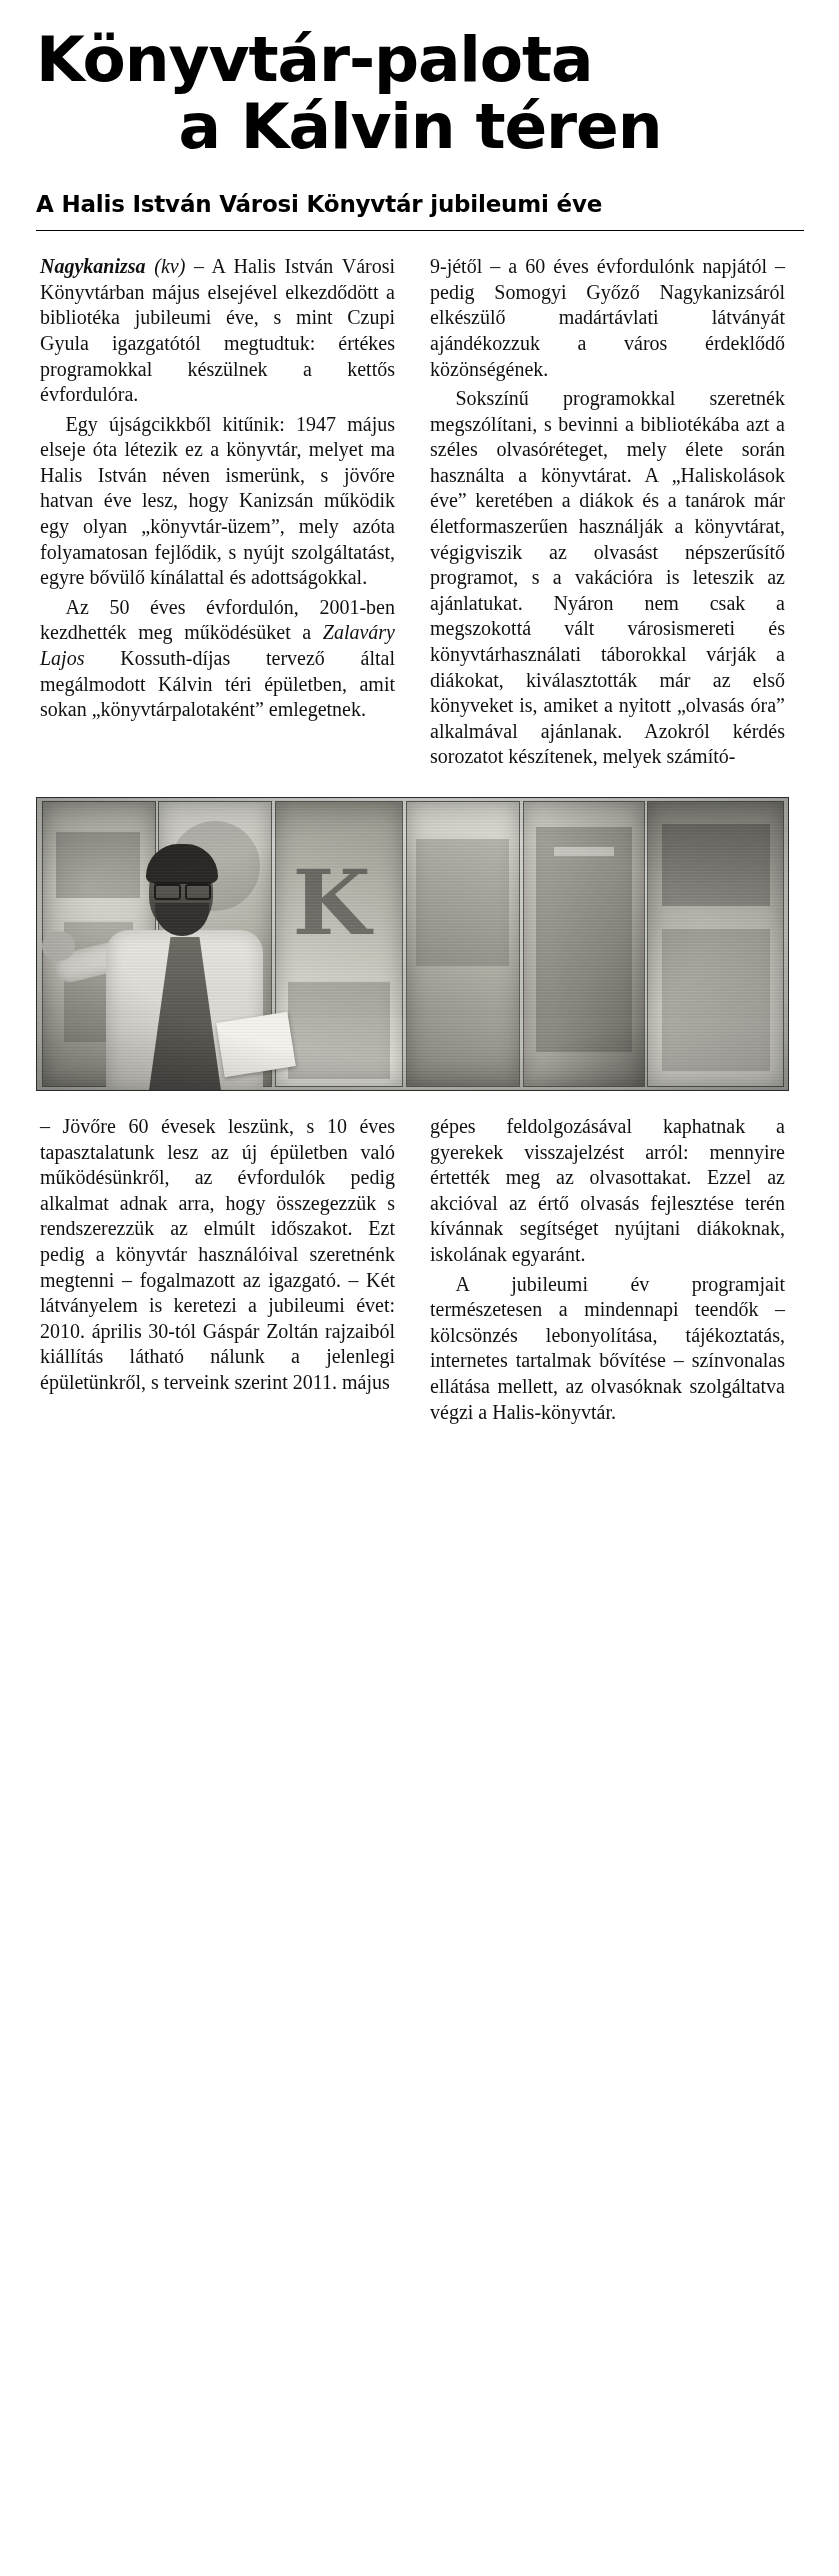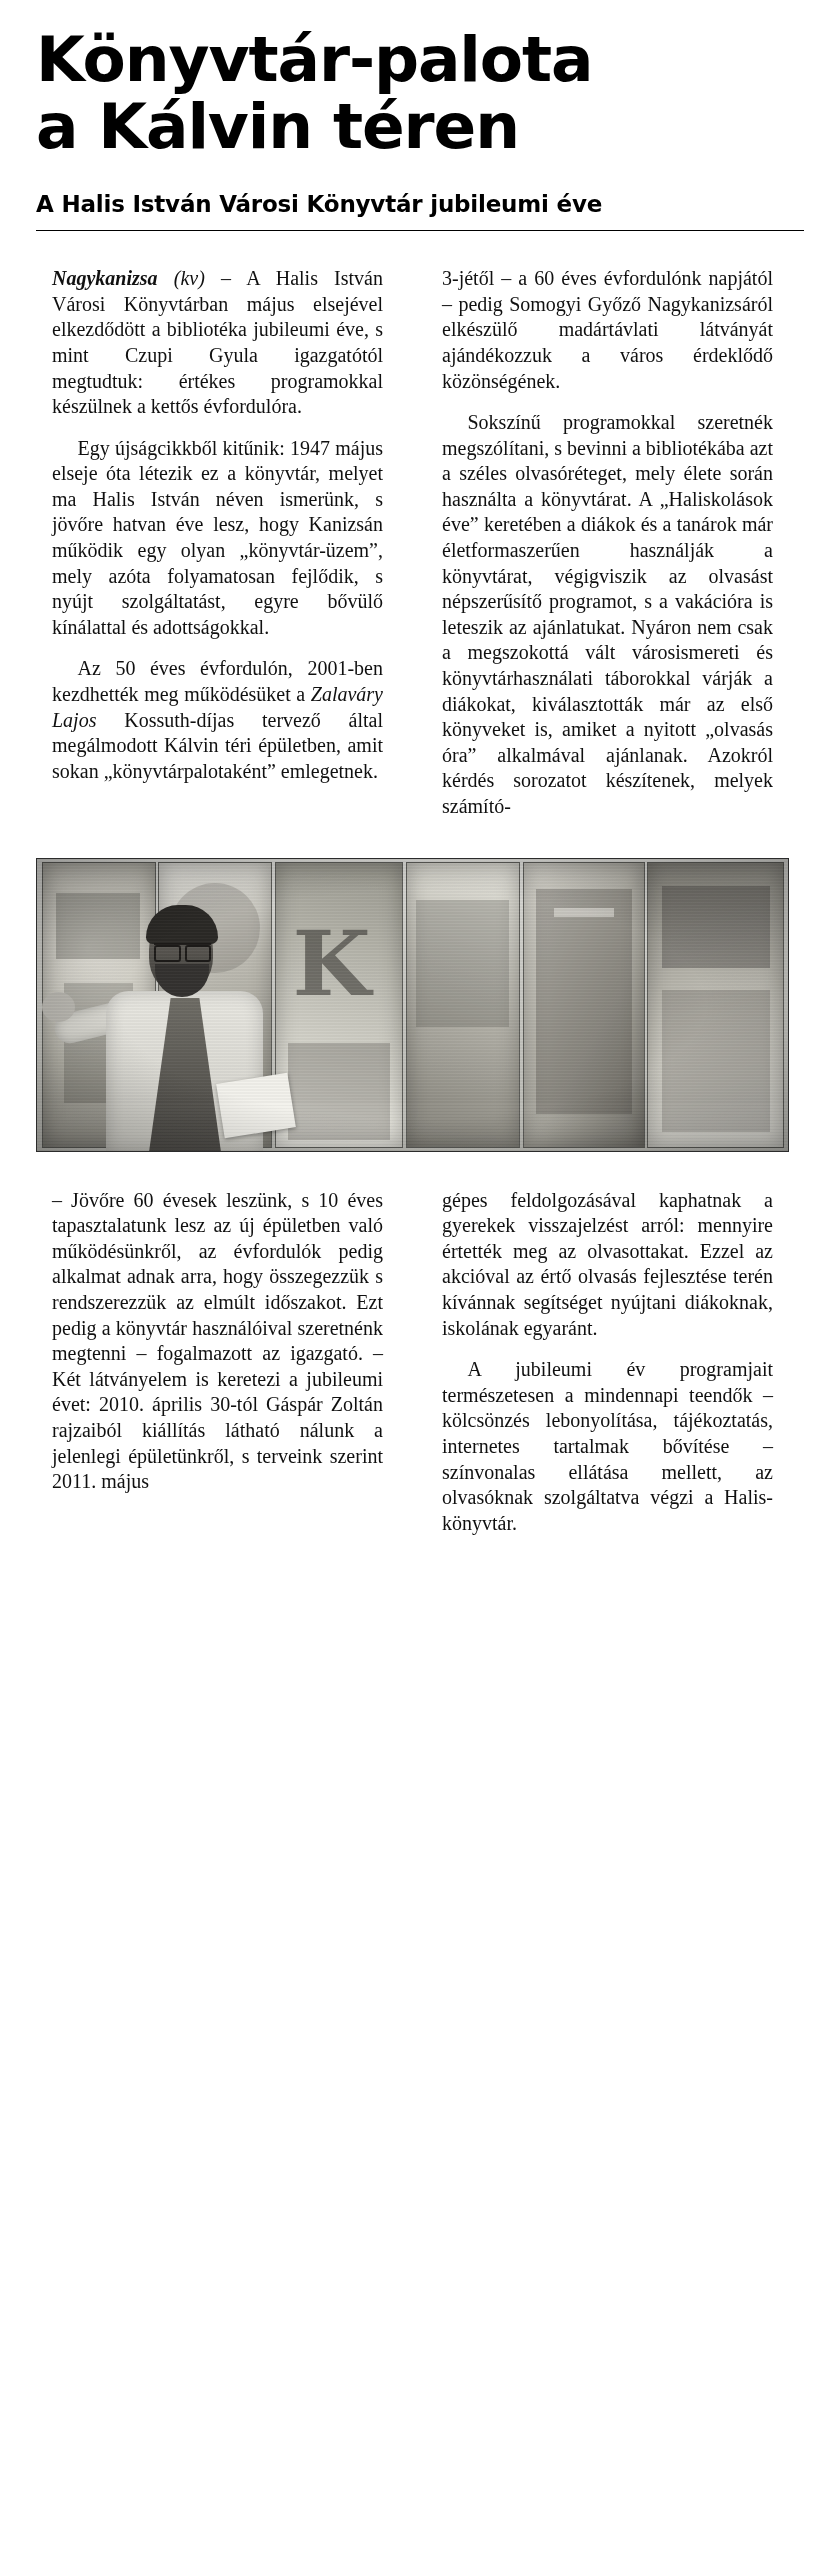--- a/index.html
+++ b/index.html
@@ -29,20 +29,21 @@
     font-weight: bold;
     font-size: 63px;
     line-height: 0.95;
     letter-spacing: -1.1px;
     color: #000;
     margin: 0 0 4.5px 0;
   }
   .headline .line2 {
     display: block;
     margin-top: 7.5px;
+    text-align: center;
   }
 
   .subhead {
     font-family: "DejaVu Sans", sans-serif;
     font-weight: bold;
     font-size: 23px;
     line-height: 1.15;
     color: #000;
     margin: 34px 0 4.5px 0;
     letter-spacing: -0.2px;
@@ -59,21 +60,21 @@
   .cols {
     display: flex;
     gap: 27px;
     align-items: flex-start;
   }
   .col {
     width: 363px;
     flex: 0 0 363px;
   }
   p.body {
-    margin: 16px;
+    margin: 4px;
     font-size: 20px;
     line-height: 1.28;
     text-align: justify;
     text-justify: inter-word;
     hyphens: auto;
     color: #101010;
   }
   p.body + p.body {
     text-indent: 25.5px;
   }
@@ -260,21 +261,21 @@
         <span class="lead-name">Nagykanizsa</span>
         <span class="ital">(kv)</span><span> – A Halis István Városi Könyvtárban május elsejével elkezdődött a bibliotéka jubileumi éve, s mint Czupi Gyula igazgatótól megtudtuk: értékes programokkal készülnek a kettős évfordulóra.</span>
       </p>
       <p class="body">Egy újságcikkből kitűnik: 1947 május elseje óta létezik ez a könyvtár, melyet ma Halis István néven ismerünk, s jövőre hatvan éve lesz, hogy Kanizsán működik egy olyan „könyvtár-üzem”, mely azóta folyamatosan fejlődik, s nyújt szolgáltatást, egyre bővülő kínálattal és adottságokkal.</p>
       <p class="body">
         <span>Az 50 éves évfordulón, 2001-ben kezdhették meg működésüket a </span><span class="ital">Zalaváry Lajos</span><span> Kossuth-díjas tervező által megálmodott Kálvin téri épületben, amit sokan „könyvtárpalotaként” emlegetnek.</span>
       </p>
     </div>
 
     <div class="col">
-      <p class="body noindent">3-jétől – a 60 éves évfordulónk napjától – pedig Somogyi Győző Nagykanizsáról elkészülő madártávlati látványát ajándékozzuk a város érdeklődő közönségének.</p>
+      <p class="body noindent">9-jétől – a 60 éves évfordulónk napjától – pedig Somogyi Győző Nagykanizsáról elkészülő madártávlati látványát ajándékozzuk a város érdeklődő közönségének.</p>
       <p class="body">Sokszínű programokkal szeretnék megszólítani, s bevinni a bibliotékába azt a széles olvasóréteget, mely élete során használta a könyvtárat. A „Haliskolások éve” keretében a diákok és a tanárok már életformaszerűen használják a könyvtárat, végigviszik az olvasást népszerűsítő programot, s a vakációra is leteszik az ajánlatukat. Nyáron nem csak a megszokottá vált városismereti és könyvtárhasználati táborokkal várják a diákokat, kiválasztották már az első könyveket is, amiket a nyitott „olvasás óra” alkalmával ajánlanak. Azokról kérdés sorozatot készítenek, melyek számító-</p>
     </div>
 
   </div>
 
   <div class="photo-block">
     <div class="photo-frame">
       <div class="ph-bg"></div>
 
       <div class="ph-panel ph-p1">

